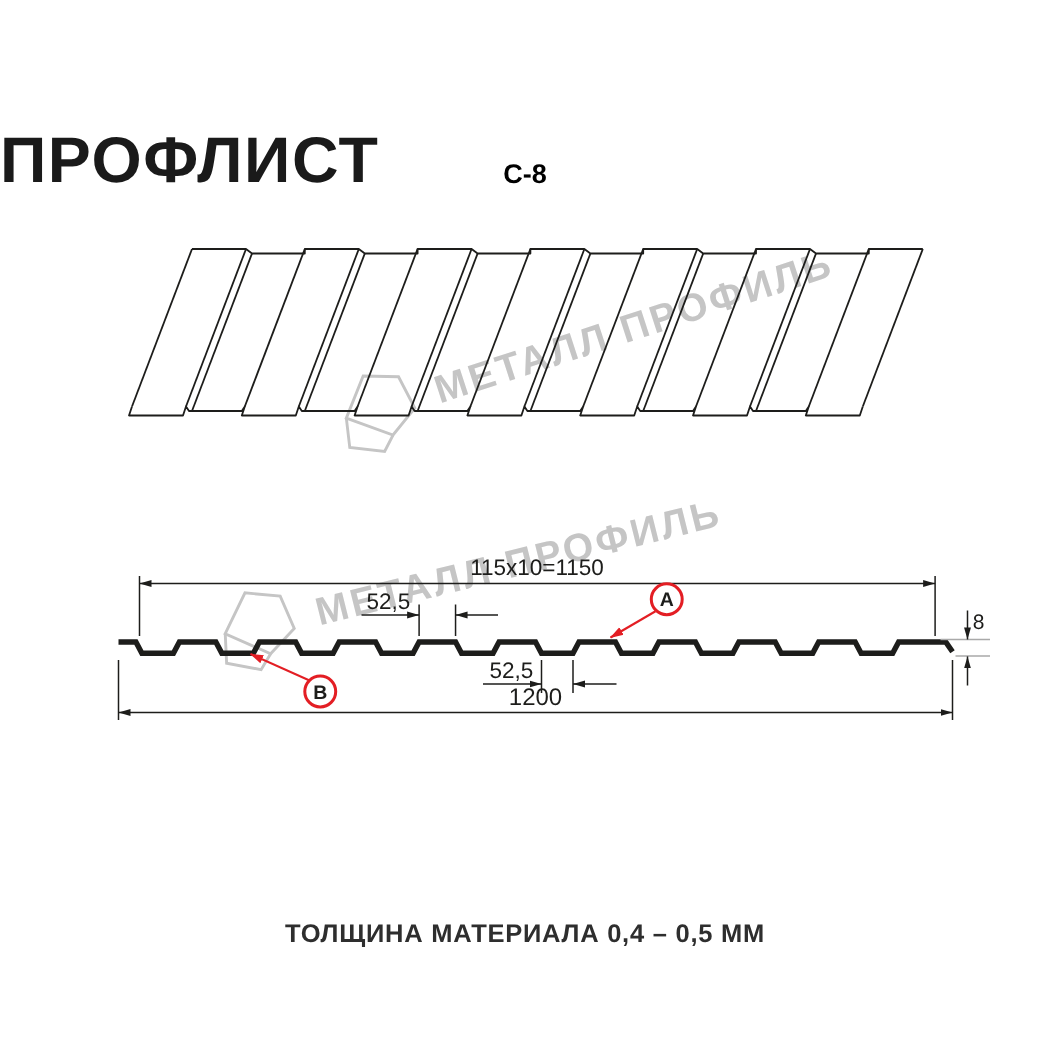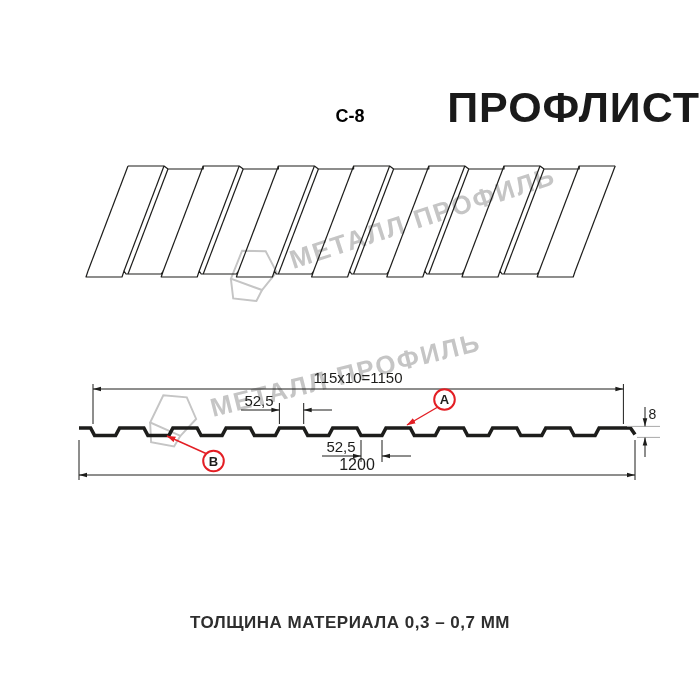--- a/index.html
+++ b/index.html
@@ -1,18 +1,18 @@
 <!DOCTYPE html>
 <html><head>
 <meta charset="utf-8">
 <style>
   html,body{margin:0;padding:0;background:#fff;}
   .page{position:relative;width:700px;height:700px;background:#fff;overflow:hidden;
         font-family:"Liberation Sans",sans-serif;color:#1d1d1b;}
-  .title{position:absolute;top:54px;left:0;width:700px;text-align:right;
+  .title{position:absolute;top:54px;left:0;width:700px;text-align:left;
          font-size:43px;font-weight:bold;letter-spacing:1px;color:#1a1a1a;}
   .subtitle{position:absolute;top:106px;left:0;width:700px;text-align:center;
             font-size:18px;font-weight:bold;color:#000000;}
   .caption{position:absolute;top:613px;left:0;width:700px;text-align:center;
            font-size:17px;font-weight:bold;letter-spacing:0.5px;color:#2e2e2e;}
   .wm{position:absolute;display:flex;align-items:center;gap:9px;white-space:nowrap;
       color:#c5c5c5;font-weight:bold;font-size:26px;letter-spacing:2px;
       transform-origin:0 50%;}
   .wm1{left:221px;top:253px;transform:rotate(-18deg);}
   .wm2{left:140px;top:396px;transform:rotate(-14deg);}
@@ -152,15 +152,15 @@
 
       <g>
         <line x1="206" y1="453.5" x2="167" y2="436" stroke="#e31e24" stroke-width="1.4" marker-end="url(#ahRed)"></line>
         <circle cx="213.5" cy="461" r="10.3" fill="#fff" stroke="#e31e24" stroke-width="2"></circle>
         <text class="mark" x="213.5" y="465.8" text-anchor="middle" fill="#e31e24">B</text>
       </g>
 
     </g>
   </svg>
 
-  <div class="caption">ТОЛЩИНА МАТЕРИАЛА 0,3 – 0,7 ММ</div>
+  <div class="caption">ТОЛЩИНА МАТЕРИАЛА 0,4 – 0,5 ММ</div>
 
 </div>
 
 </body></html>

